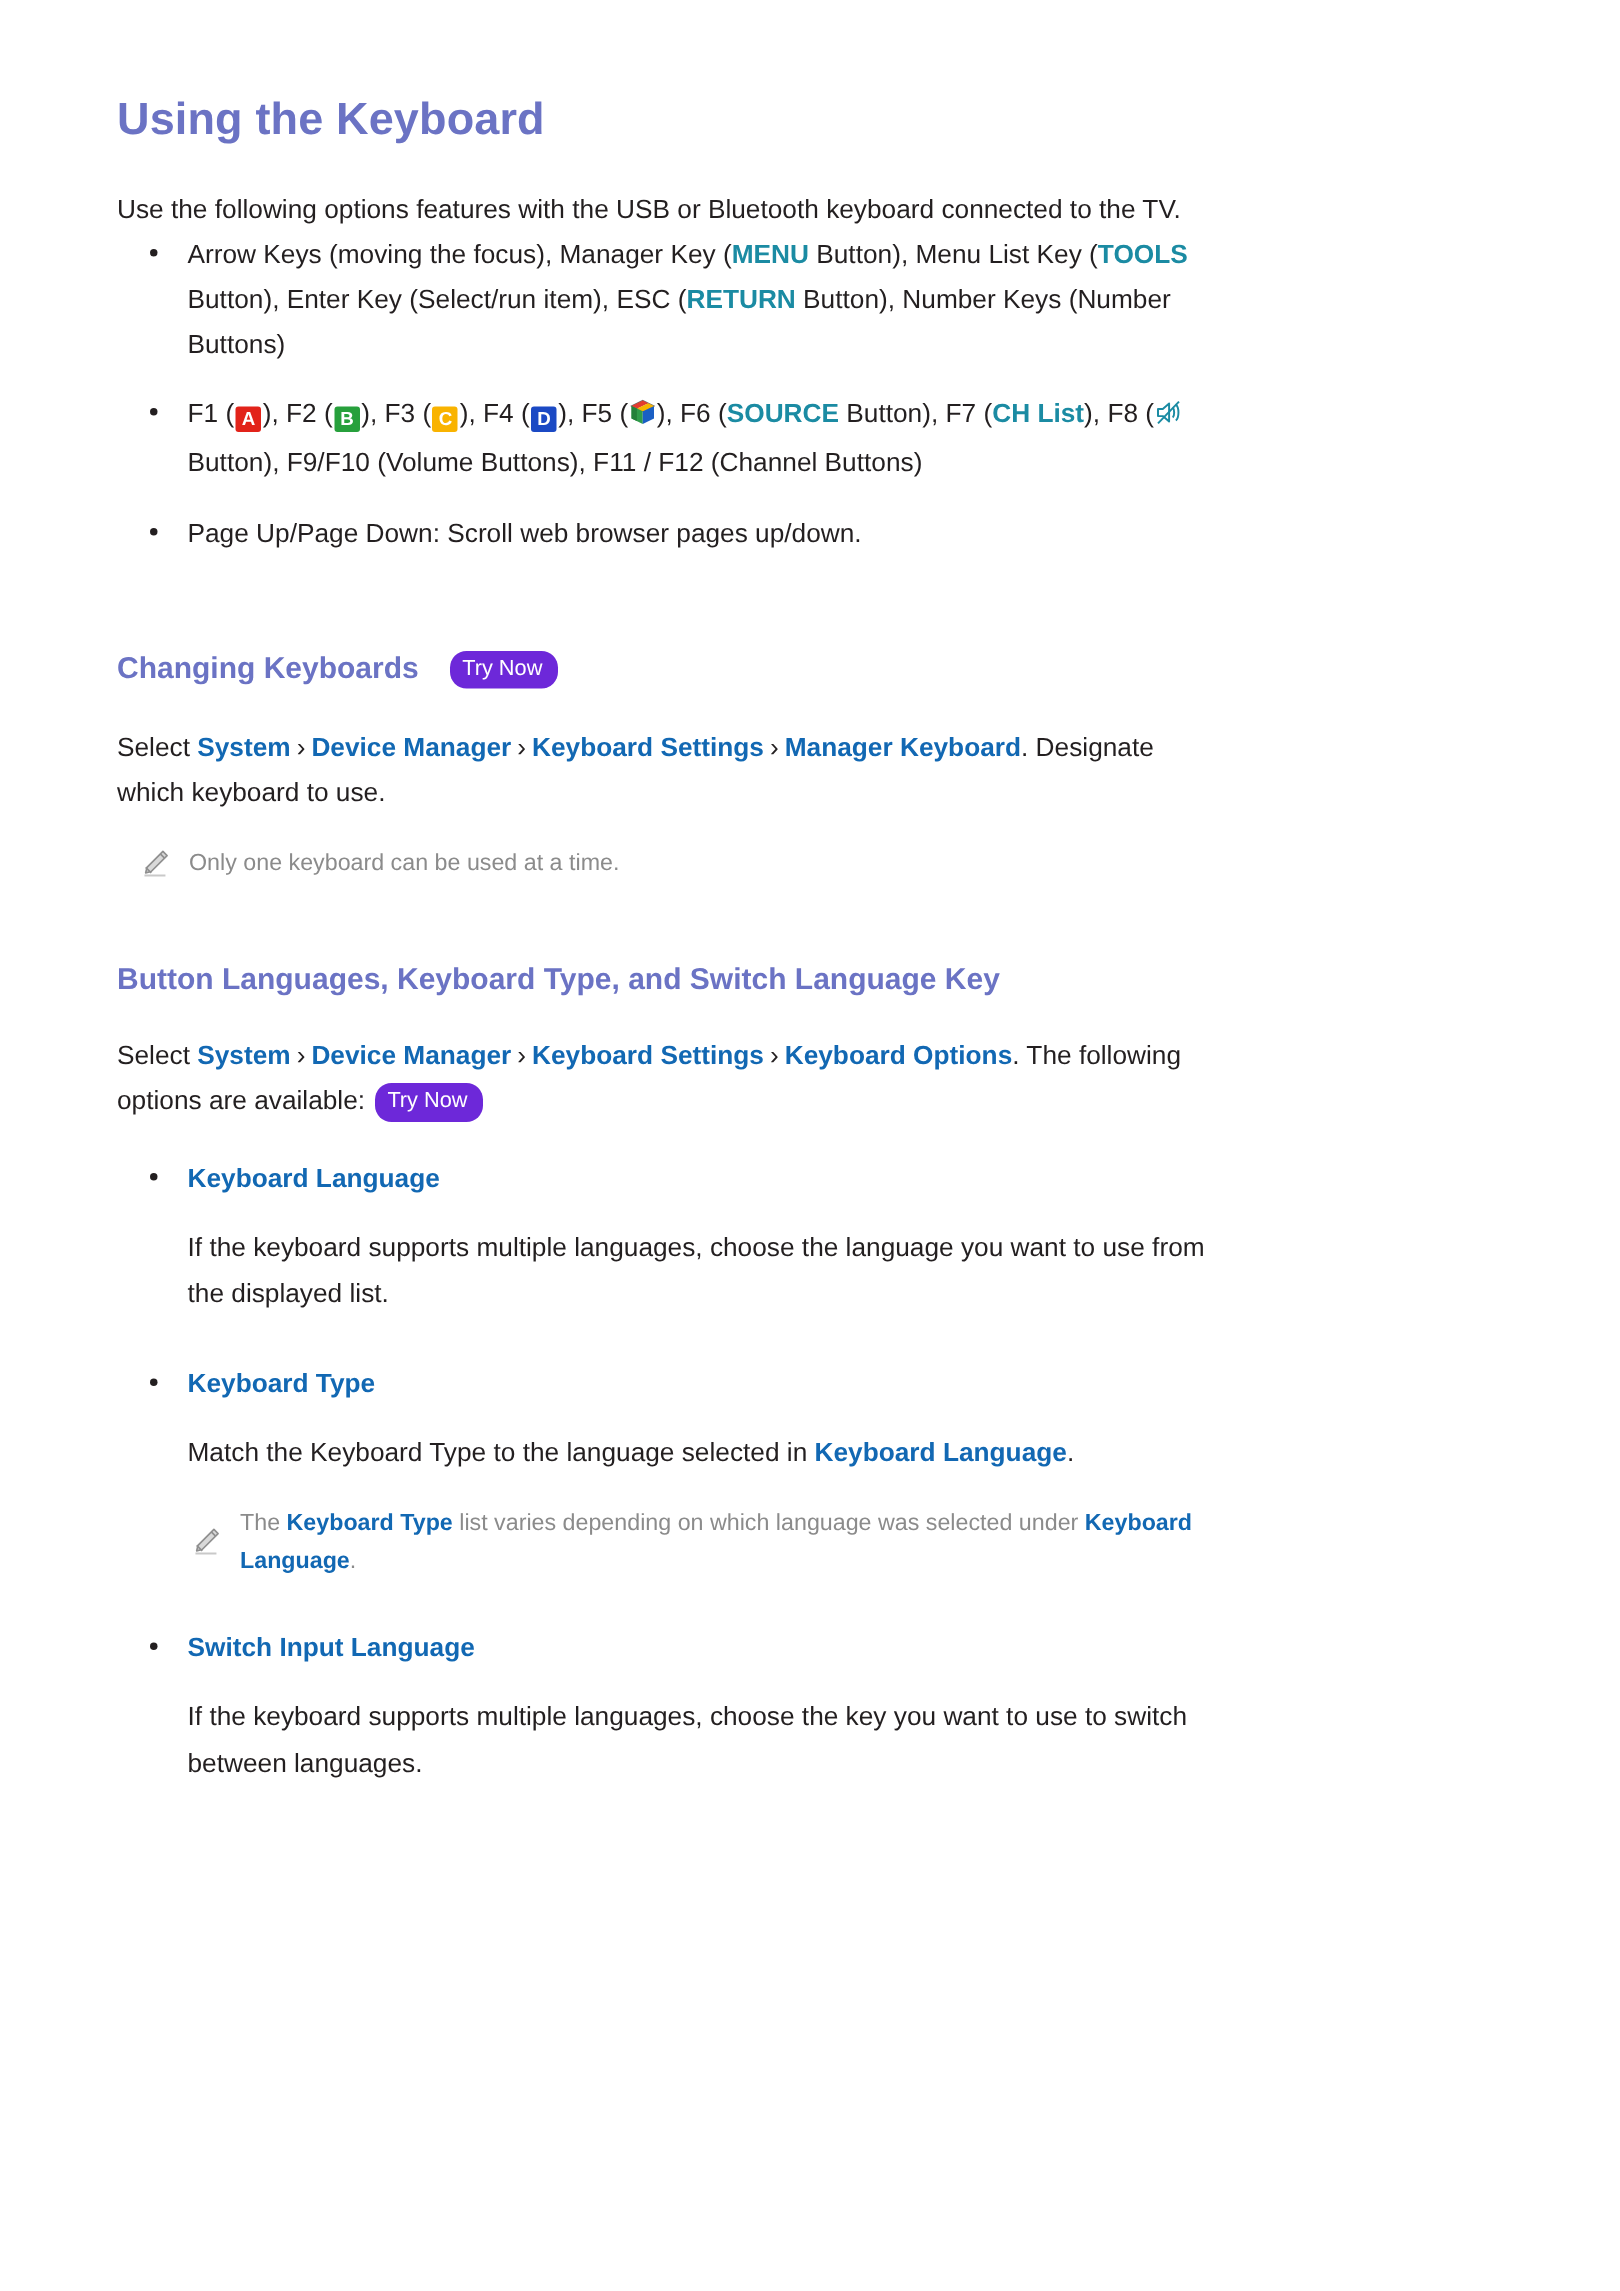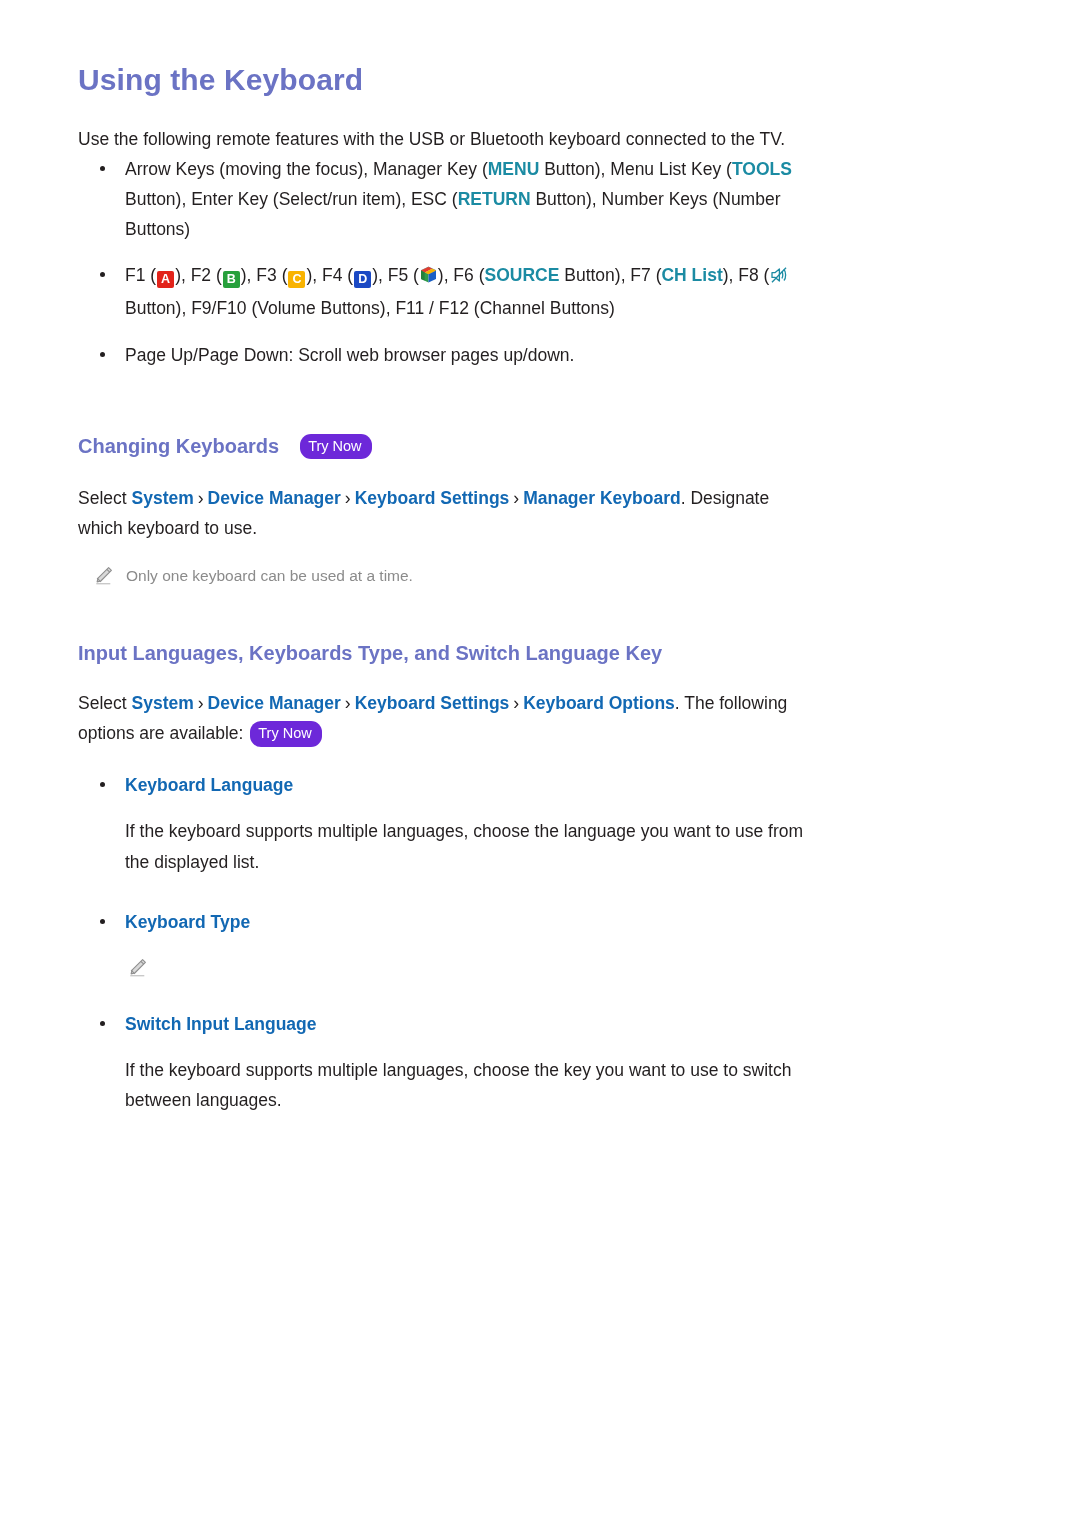--- a/index.html
+++ b/index.html
@@ -175,21 +175,21 @@
   }
   .note-indent { margin-left: 48px; }
 </style>
 </head>
 <body>
 
 <div class="page">
 
   <h1 class="doc-title">Using the Keyboard</h1>
 
-  <p class="body intro">Use the following remote features with the USB or Bluetooth keyboard connected to the TV.</p>
+  <p class="body intro">Use the following options features with the USB or Bluetooth keyboard connected to the TV.</p>
 
   <ul class="bullets">
 
     <li>
       <span>Arrow Keys (moving the focus), Manager Key (</span><span class="teal">MENU</span><span> Button), Menu List Key (</span><span class="teal">TOOLS</span><span> Button), Enter Key (Select/run item), ESC (</span><span class="teal">RETURN</span><span> Button), Number Keys (Number Buttons)</span>
     </li>
 
     <li>
       <span>F1 (</span><span class="key key-a">A</span><span>), F2 (</span><span class="key key-b">B</span><span>), F3 (</span><span class="key key-c">C</span><span>), F4 (</span><span class="key key-d">D</span><span>), F5 (</span><span class="icon-inline"><svg width="17" height="18" viewBox="0 0 17 18">
             <polygon points="8.5,1 16,4.6 8.5,8.2 1,4.6" fill="#e8e8e8" stroke="#6d6d6d" stroke-width="0.8"></polygon>
@@ -225,21 +225,21 @@
           <path d="M16.6 2.6l2.8 2.8-10.6 10.6-3.7.9.9-3.7z" fill="#d9d9d9" stroke="#8f8f8f" stroke-width="1.1" stroke-linejoin="round"></path>
           <path d="M14.9 4.3l2.8 2.8" stroke="#8f8f8f" stroke-width="1.1"></path>
           <path d="M5.1 13.2l3.7 3.7" stroke="#8f8f8f" stroke-width="1.1"></path>
           <path d="M4.3 18.7h14" stroke="#c9c9c9" stroke-width="1.4"></path>
         </svg></span>
     <span class="note-text">Only one keyboard can be used at a time.</span>
   </div>
 
   <div class="sec-title-wrap2">
     <h2 class="sec-title">
-      <span>Input Languages, Keyboards Type, and Switch Language Key</span>
+      <span>Button Languages, Keyboard Type, and Switch Language Key</span>
     </h2>
   </div>
 
   <p class="body para">
     <span>Select </span><span class="lnk">System</span><span class="chev">›</span><span class="lnk">Device Manager</span><span class="chev">›</span><span class="lnk">Keyboard Settings</span><span class="chev">›</span><span class="lnk">Keyboard Options</span><span>. The following options are available: </span><span class="try-now inline-badge">Try Now</span>
   </p>
 
   <div class="opt-block" style="margin-top:22px;">
     <ul class="bullets opt">
       <li>
@@ -248,27 +248,33 @@
     </ul>
     <p class="opt-desc">If the keyboard supports multiple languages, choose the language you want to use from the displayed list.</p>
   </div>
 
   <div class="opt-block">
     <ul class="bullets opt">
       <li>
         <span class="opt-label">Keyboard Type</span>
       </li>
     </ul>
+    <p class="opt-desc">
+      <span>Match the Keyboard Type to the language selected in </span><span class="lnk">Keyboard Language</span><span>.</span>
+    </p>
     <div class="note note-indent">
       <span class="pencil-icon"><svg width="22" height="22" viewBox="0 0 22 22">
             <path d="M16.6 2.6l2.8 2.8-10.6 10.6-3.7.9.9-3.7z" fill="#d9d9d9" stroke="#8f8f8f" stroke-width="1.1" stroke-linejoin="round"></path>
             <path d="M14.9 4.3l2.8 2.8" stroke="#8f8f8f" stroke-width="1.1"></path>
             <path d="M5.1 13.2l3.7 3.7" stroke="#8f8f8f" stroke-width="1.1"></path>
             <path d="M4.3 18.7h14" stroke="#c9c9c9" stroke-width="1.4"></path>
           </svg></span>
+      <span class="note-text">
+        <span>The </span><span class="lnk">Keyboard Type</span><span> list varies depending on which language was selected under </span><span class="lnk">Keyboard Language</span><span>.</span>
+      </span>
     </div>
   </div>
 
   <div class="opt-block" style="margin-top:30px;">
     <ul class="bullets opt">
       <li>
         <span class="opt-label">Switch Input Language</span>
       </li>
     </ul>
     <p class="opt-desc">If the keyboard supports multiple languages, choose the key you want to use to switch between languages.</p>

